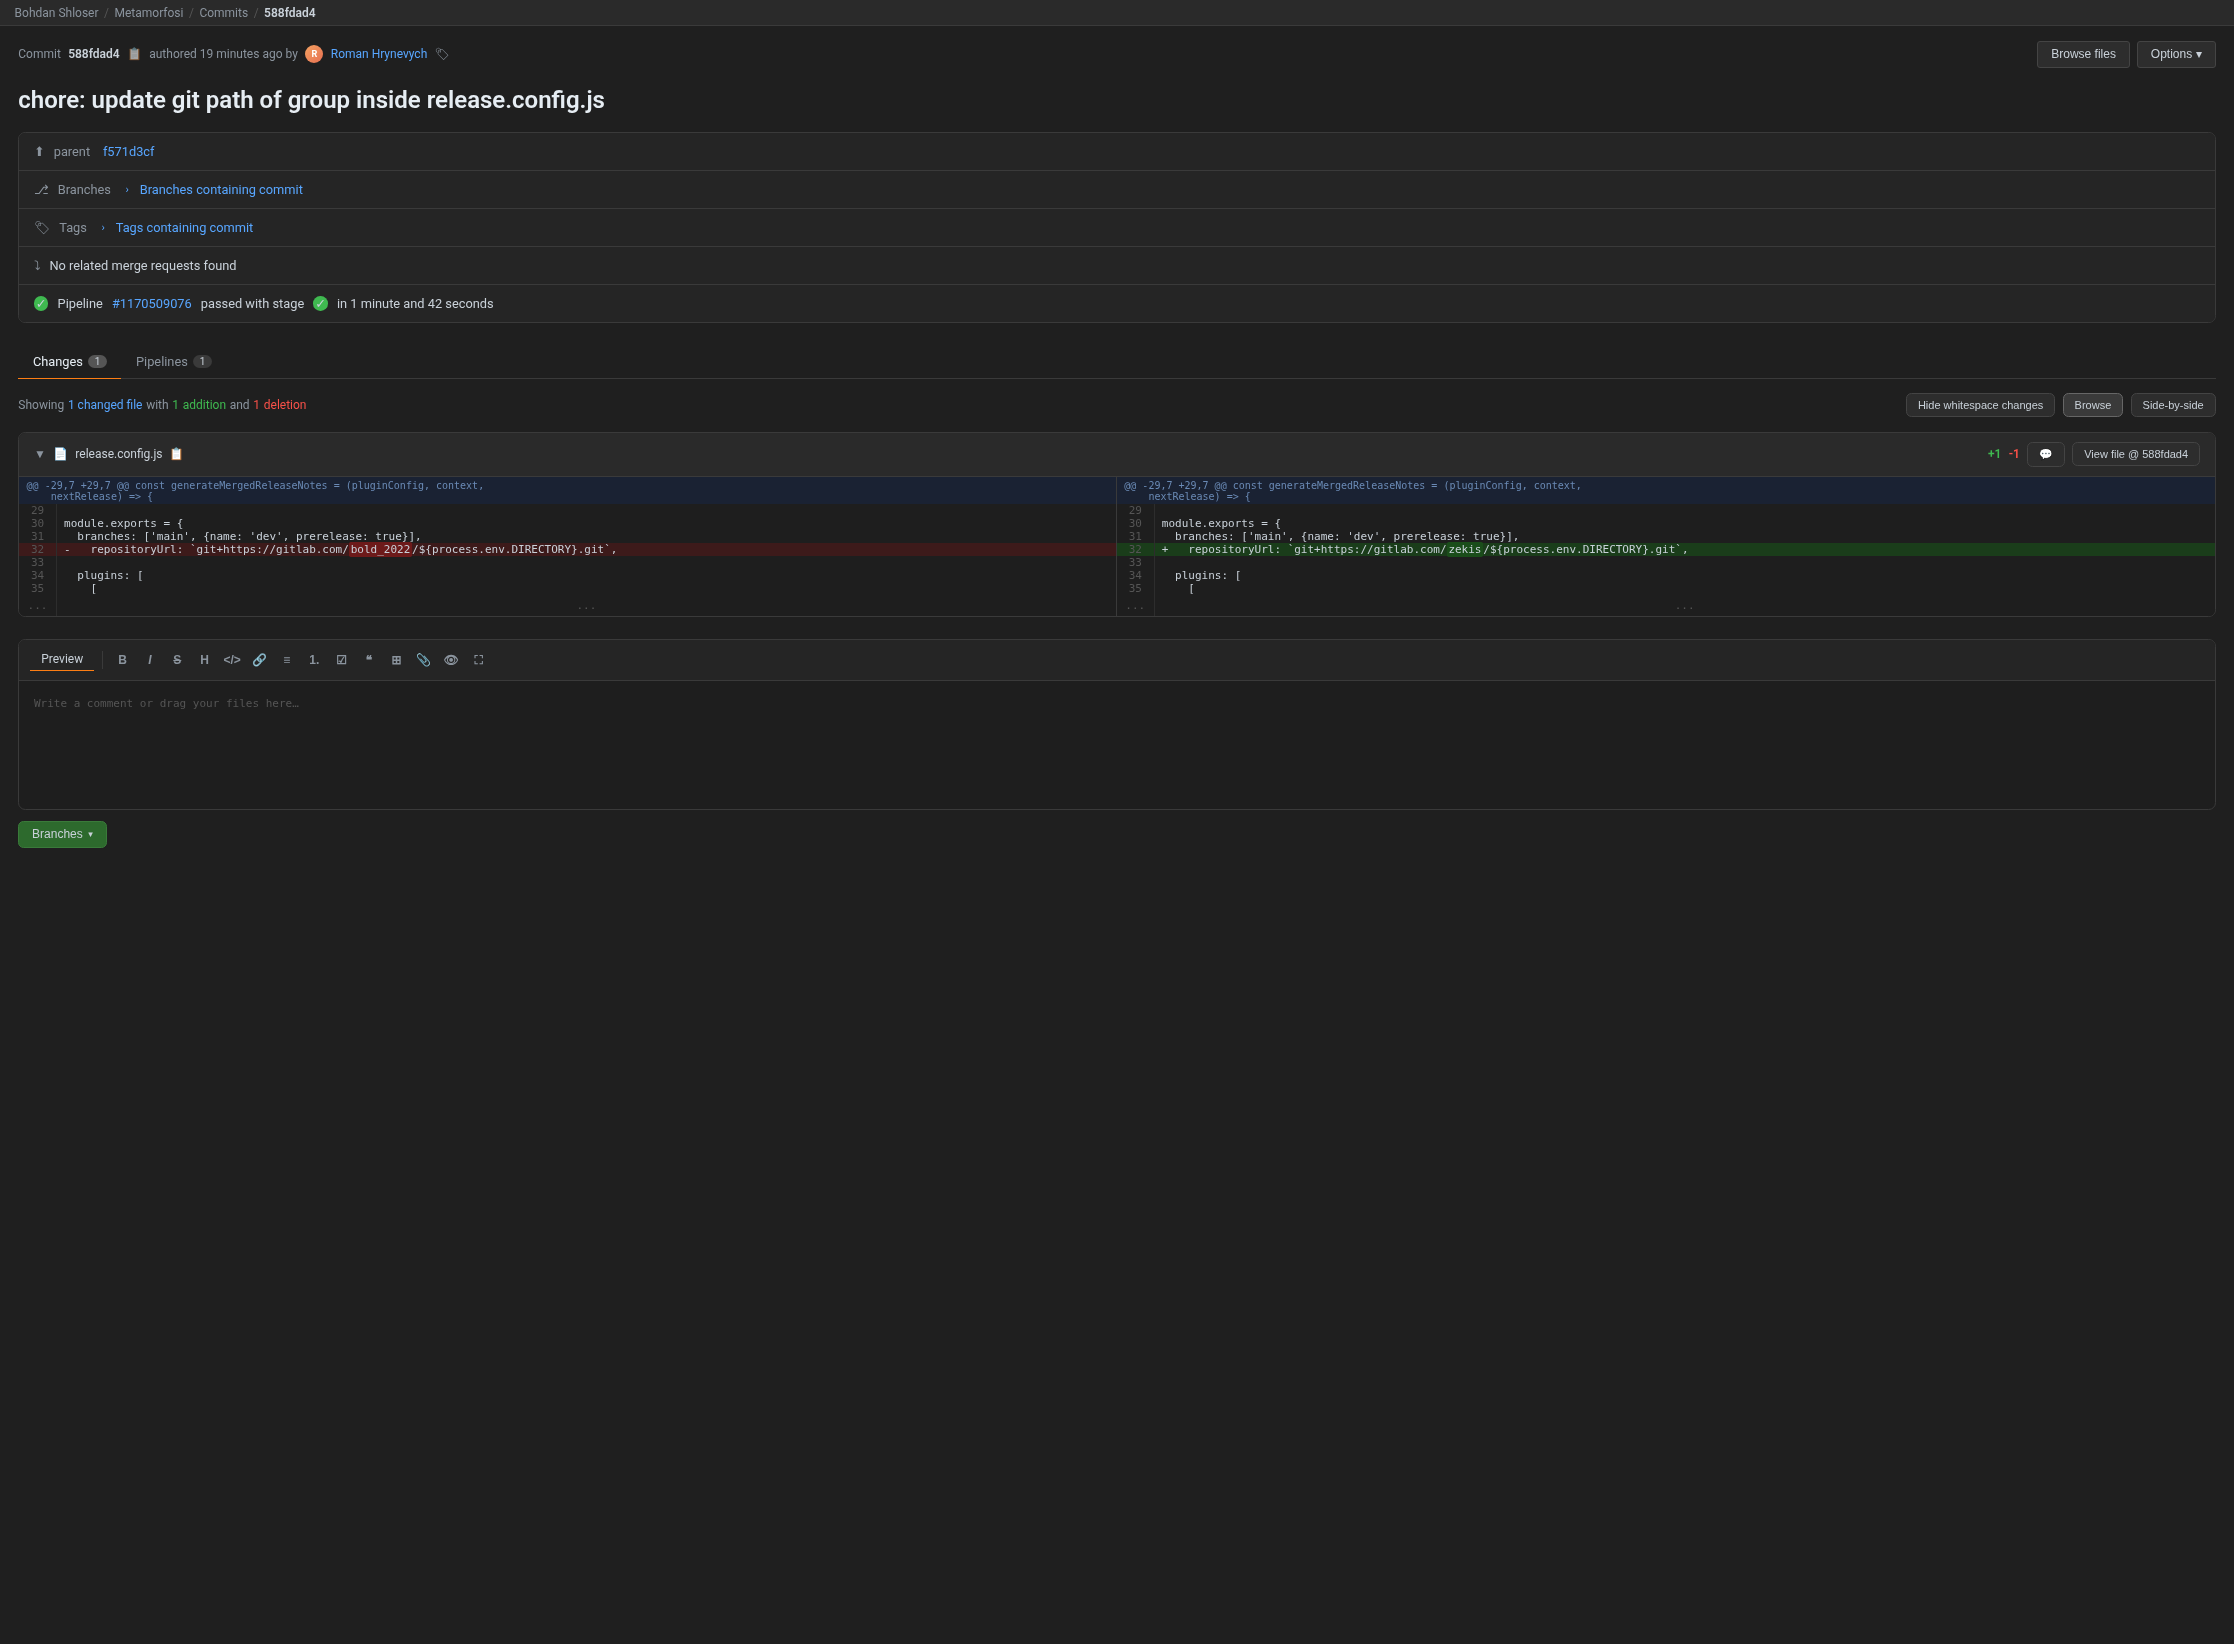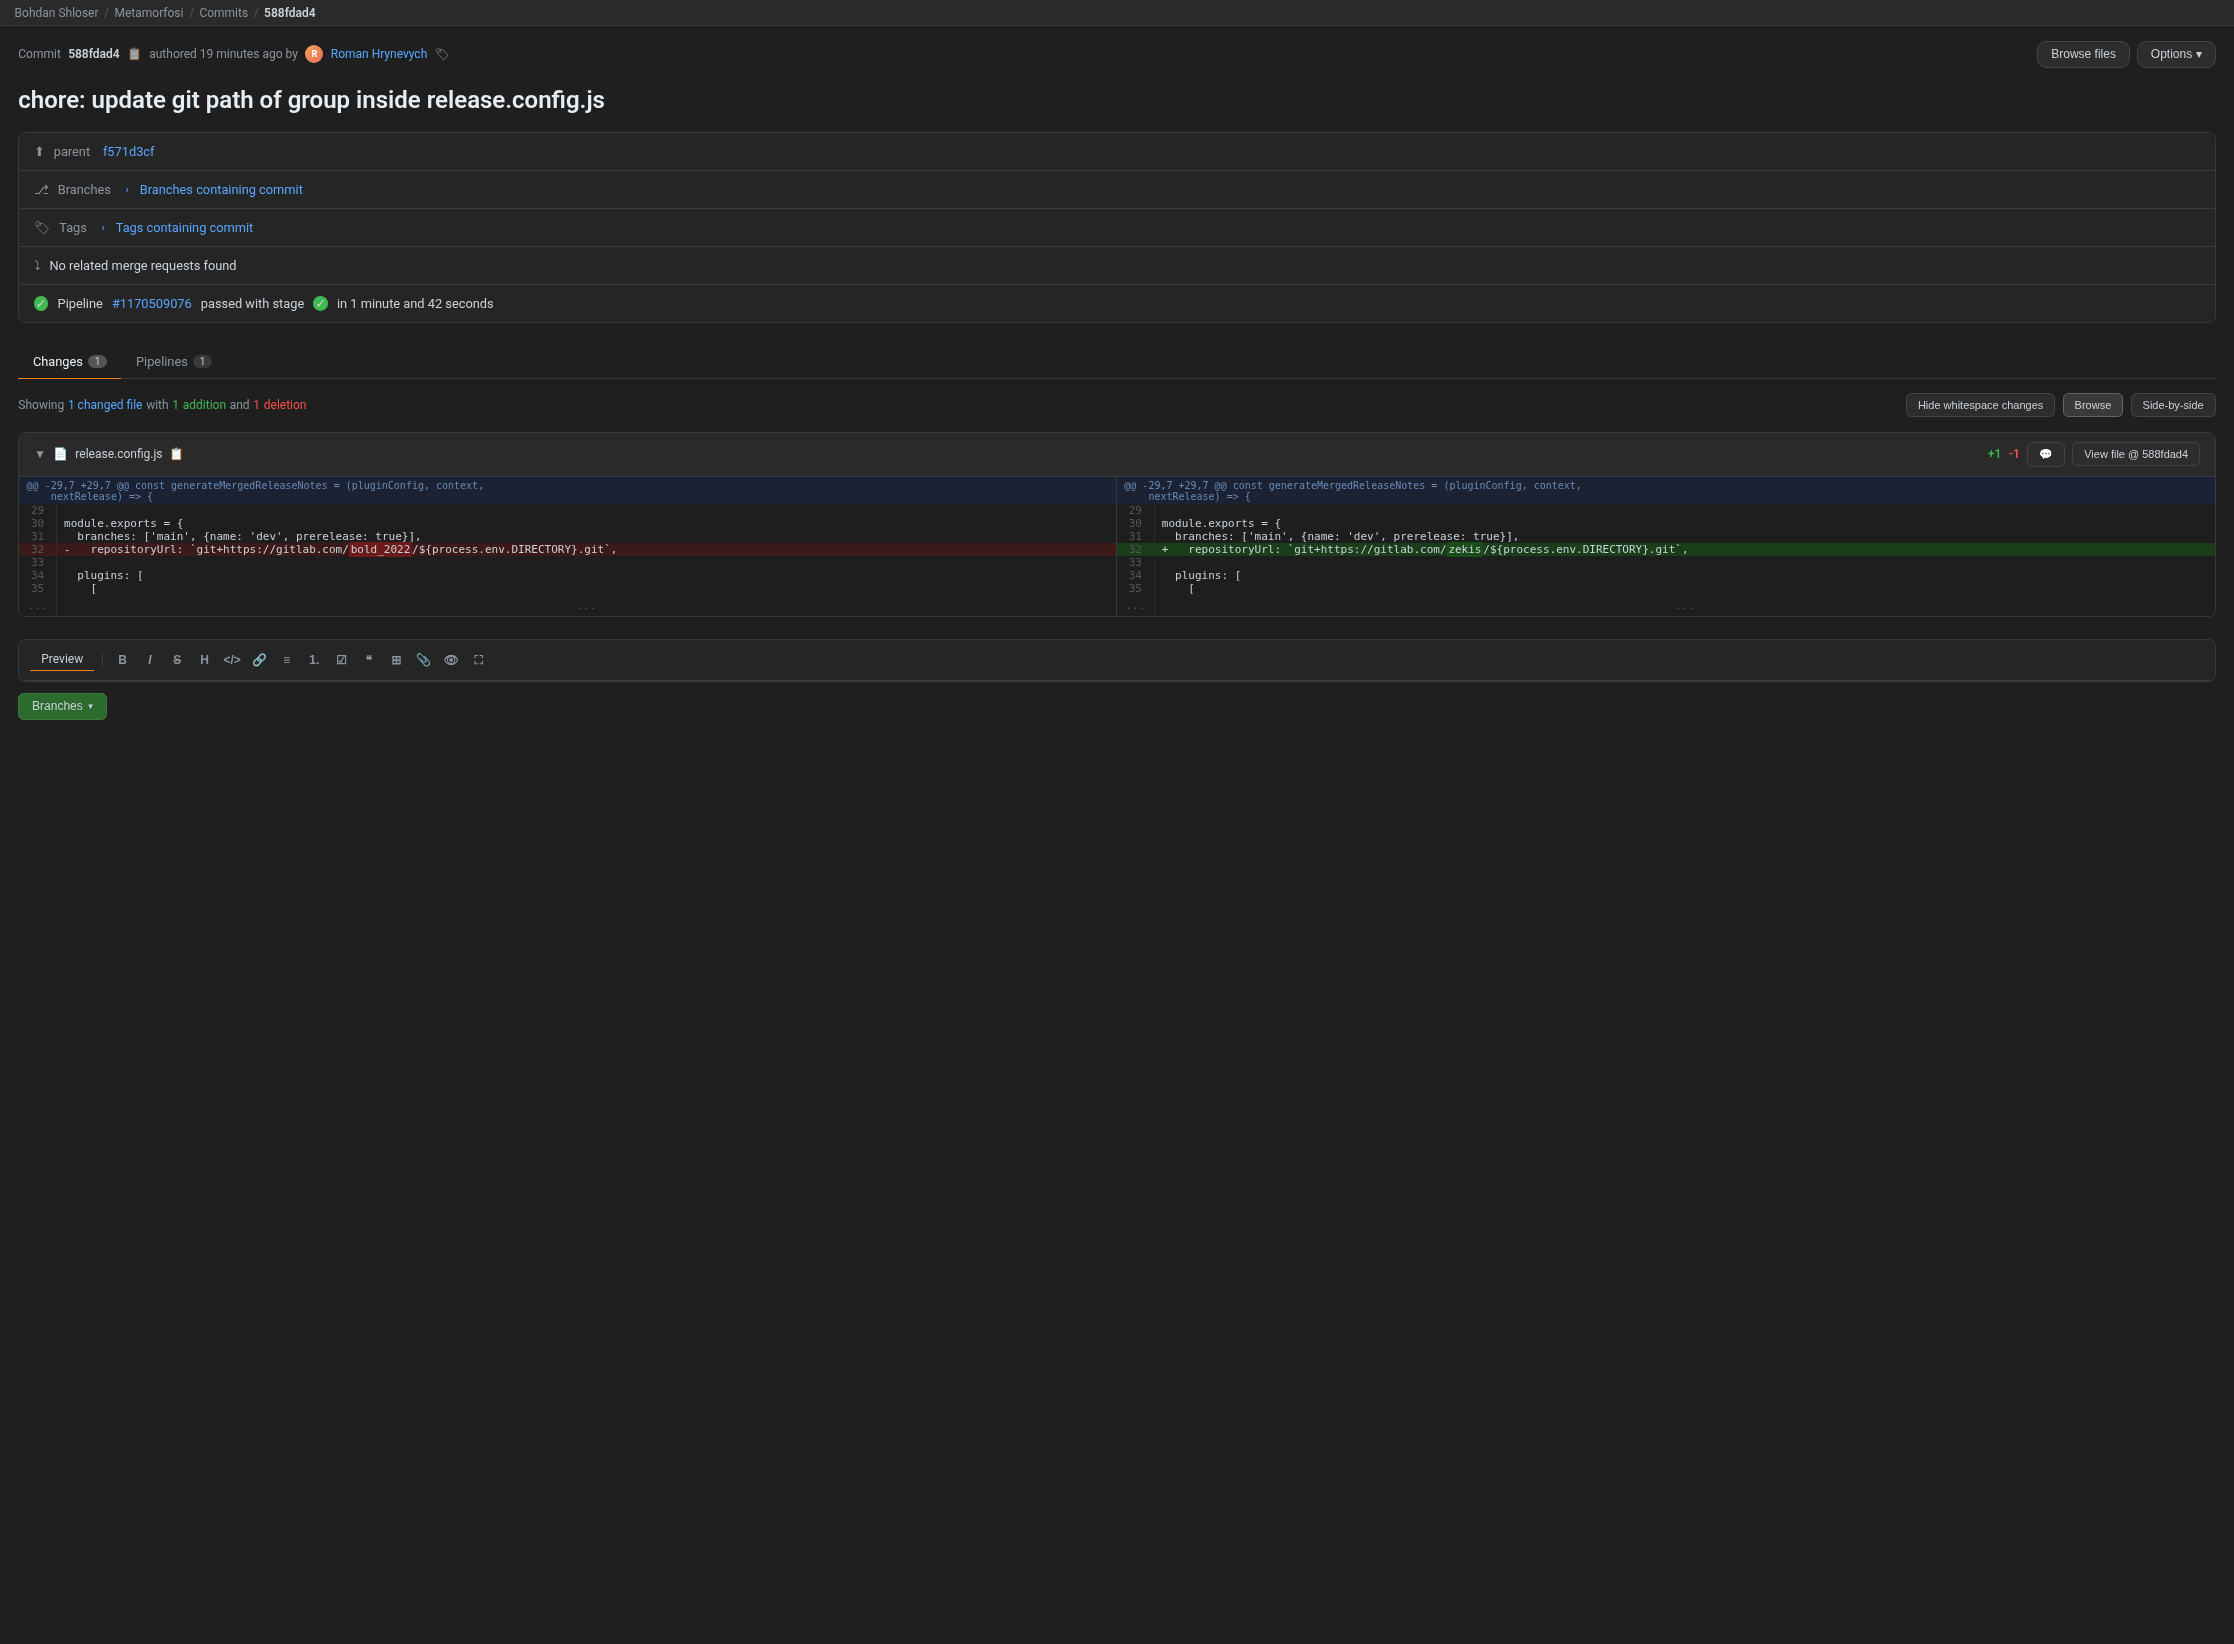--- a/index.html
+++ b/index.html
@@ -45,21 +45,21 @@
     .author-avatar {
       width: 18.3px; height: 18.3px;
       border-radius: 50%;
       background: linear-gradient(135deg, #f4a261, #e76f51);
       display: inline-flex; align-items: center; justify-content: center;
       font-size: 9.1px; color: white; font-weight: bold;
     }
     .header-buttons { display: flex; gap: 7.3px; }
     .btn {
       padding: 5.5px 12.8px;
-      border-radius: 9px;
+      border-radius: 3px;
       border: 0.9px solid #444;
       background: #2d2d2d;
       color: #c9d1d9;
       cursor: pointer;
       font-size: 12px;
       display: flex; align-items: center; gap: 3.7px;
     }
     .btn-primary { background: #2d2d2d; }
 
     .commit-title {
@@ -456,20 +456,23 @@
       <button class="toolbar-btn">🔗</button>
       <button class="toolbar-btn">≡</button>
       <button class="toolbar-btn">1.</button>
       <button class="toolbar-btn">☑</button>
       <button class="toolbar-btn">❝</button>
       <button class="toolbar-btn">⊞</button>
       <button class="toolbar-btn">📎</button>
       <button class="toolbar-btn">👁</button>
       <button class="toolbar-btn">⛶</button>
     </div>
+    <div class="comment-area">
+      <span class="comment-placeholder">Write a comment or drag your files here…</span>
+    </div>
   </div>
 
   <div style="padding: 11px 0; display:flex; align-items:center; gap:7.3px;">
     <button class="btn-submit">
       <span>Branches</span>
       <span class="chevron-down">▾</span>
     </button>
   </div>
 
 </div>

